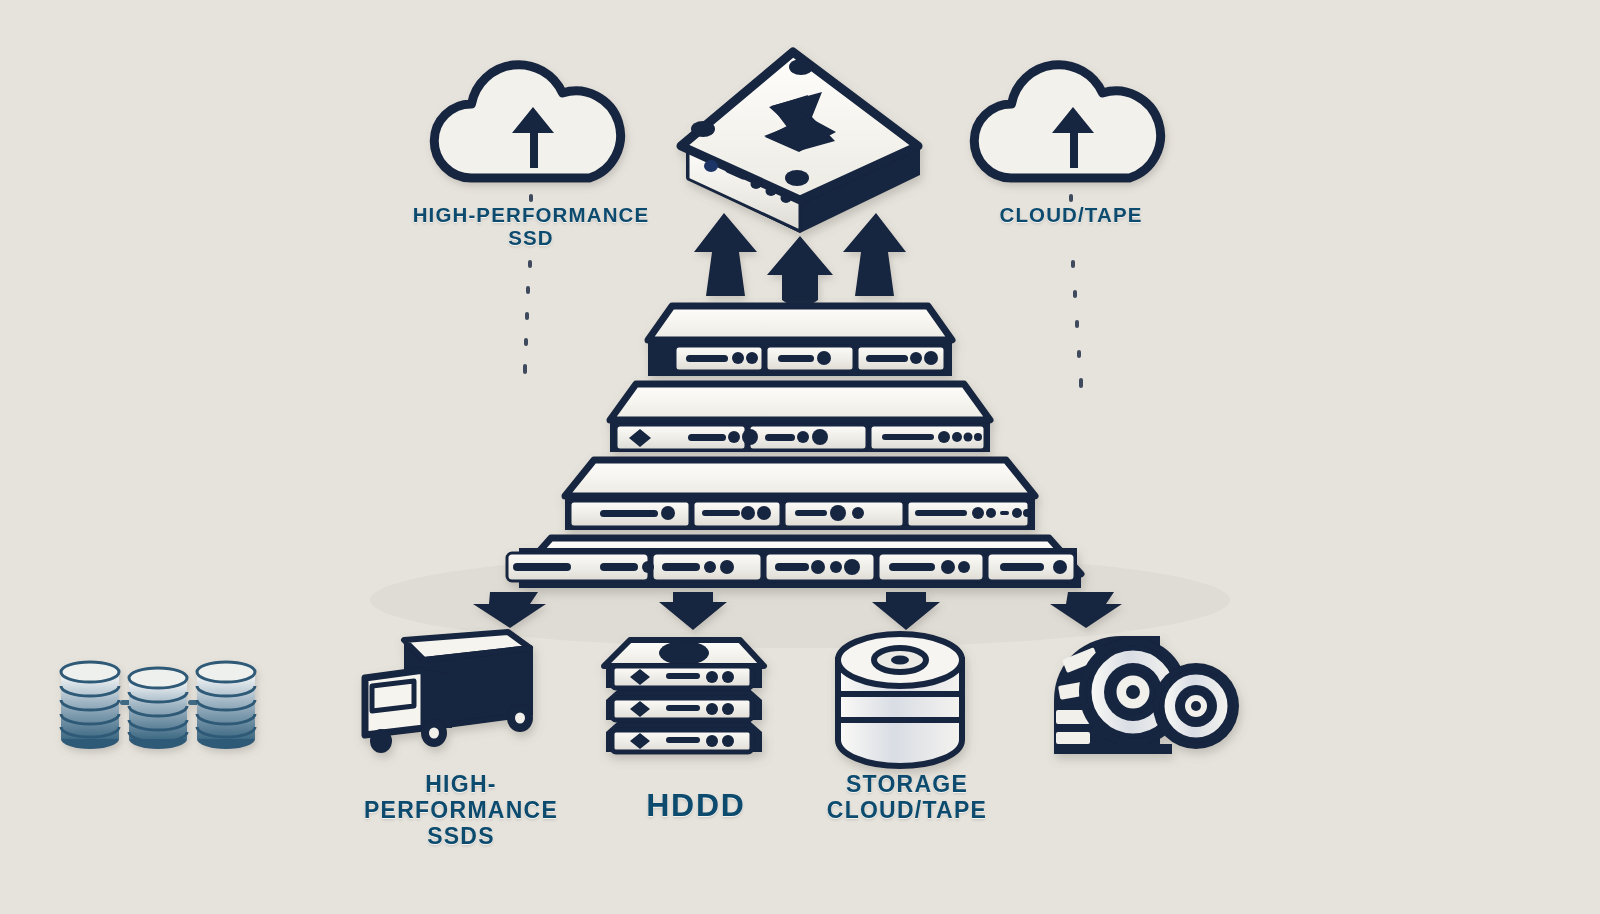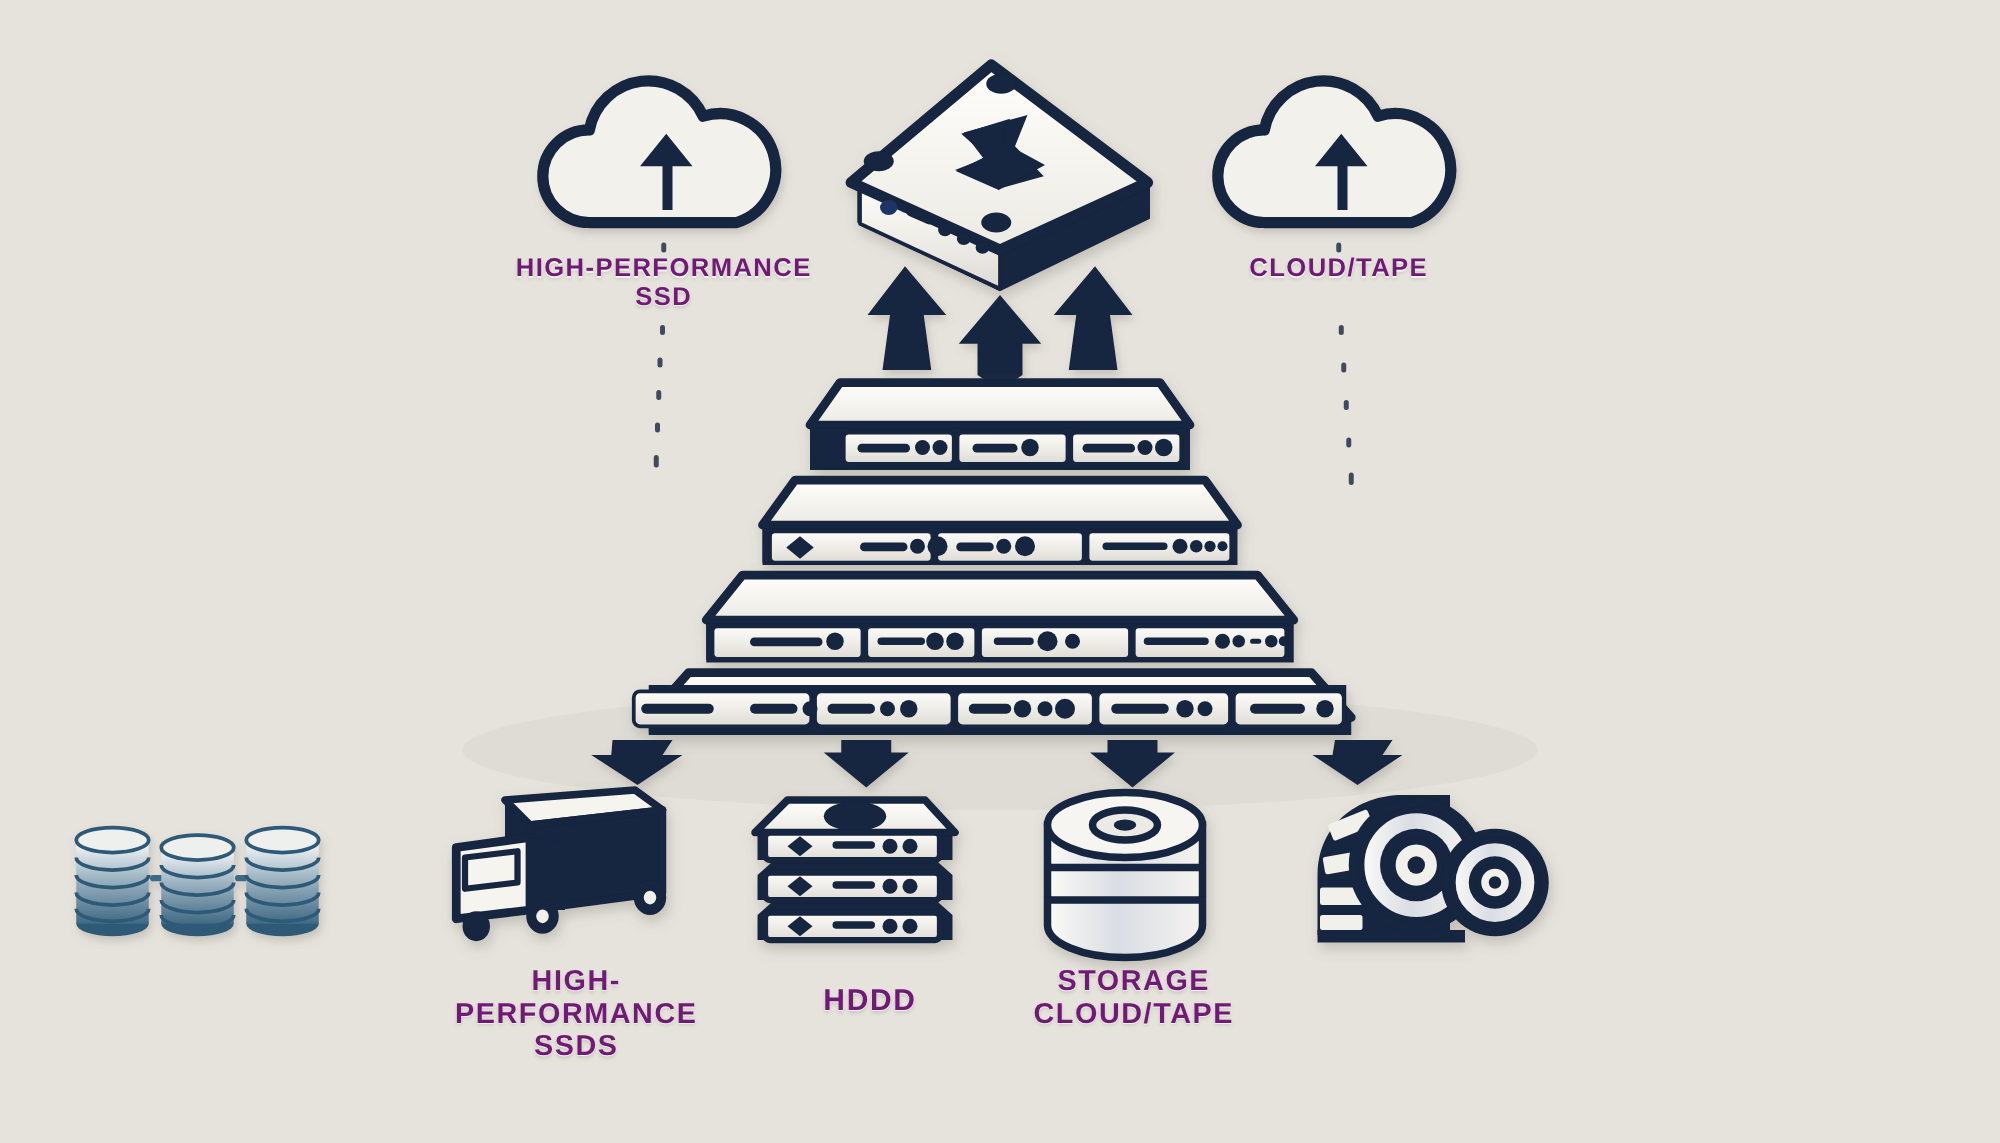--- a/index.html
+++ b/index.html
@@ -7,21 +7,21 @@
   body {
     background:#e6e3dc;
     font-family:"Liberation Sans", sans-serif;
     position:relative;
   }
   #stage { position:absolute; inset:0; }
   svg.layer { position:absolute; top:0; left:0; width:1600px; height:914px; }
 
   .lbl {
     position:absolute;
-    color:#701a75;
+    color:#0c4a6e;
     font-weight:700;
     letter-spacing:0.055em;
     text-align:center;
     line-height:1.12;
     text-shadow:0 1px 0 rgba(255,255,255,.75), 0 2px 3px rgba(90,90,90,.22);
     white-space:pre-line;
     user-select:none;
   }
   .lbl-top { font-size:20.5px; }
   .lbl-bot { font-size:23px; }
@@ -369,19 +369,19 @@
   </svg>
 
   <div class="lbl lbl-top" style="left:400px; top:204px; width:262px;">HIGH-PERFORMANCE
 SSD</div>
 
   <div class="lbl lbl-top" style="left:960px; top:204px; width:222px;">CLOUD/TAPE</div>
 
   <div class="lbl lbl-bot" style="left:330px; top:772px; width:262px;">HIGH-PERFORMANCE
 SSDS</div>
 
-  <div class="lbl lbl-bot" style="left:608px; top:788px; width:176px; font-size:24px;">HDDD</div>
+  <div class="lbl lbl-bot" style="left:608px; top:788px; width:176px; font-size:32px;">HDDD</div>
 
   <div class="lbl lbl-bot" style="left:812px; top:772px; width:190px;">STORAGE
 CLOUD/TAPE</div>
 
 
 </div>
 
 </body></html>

